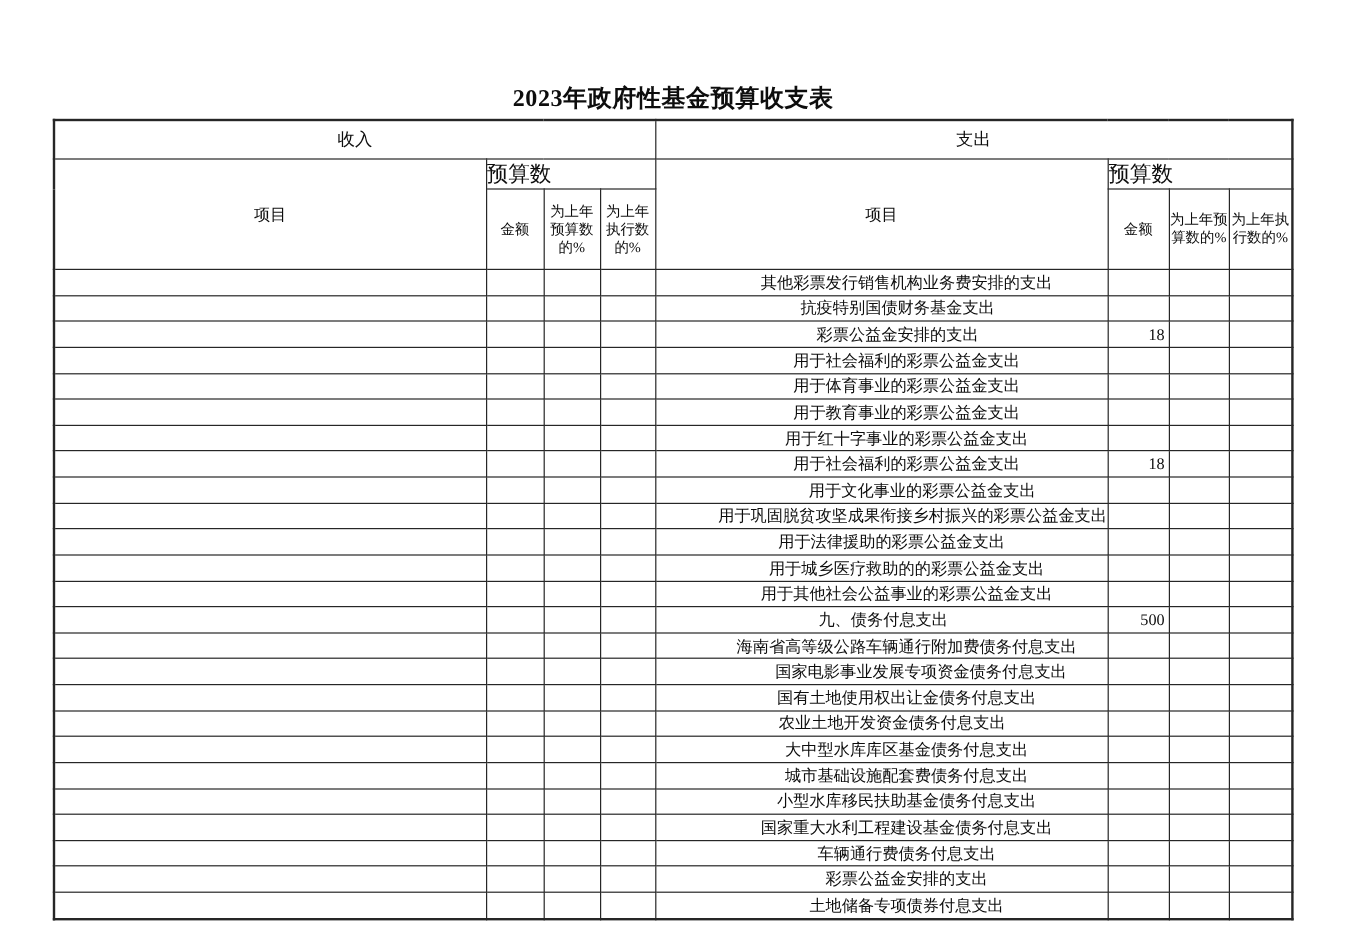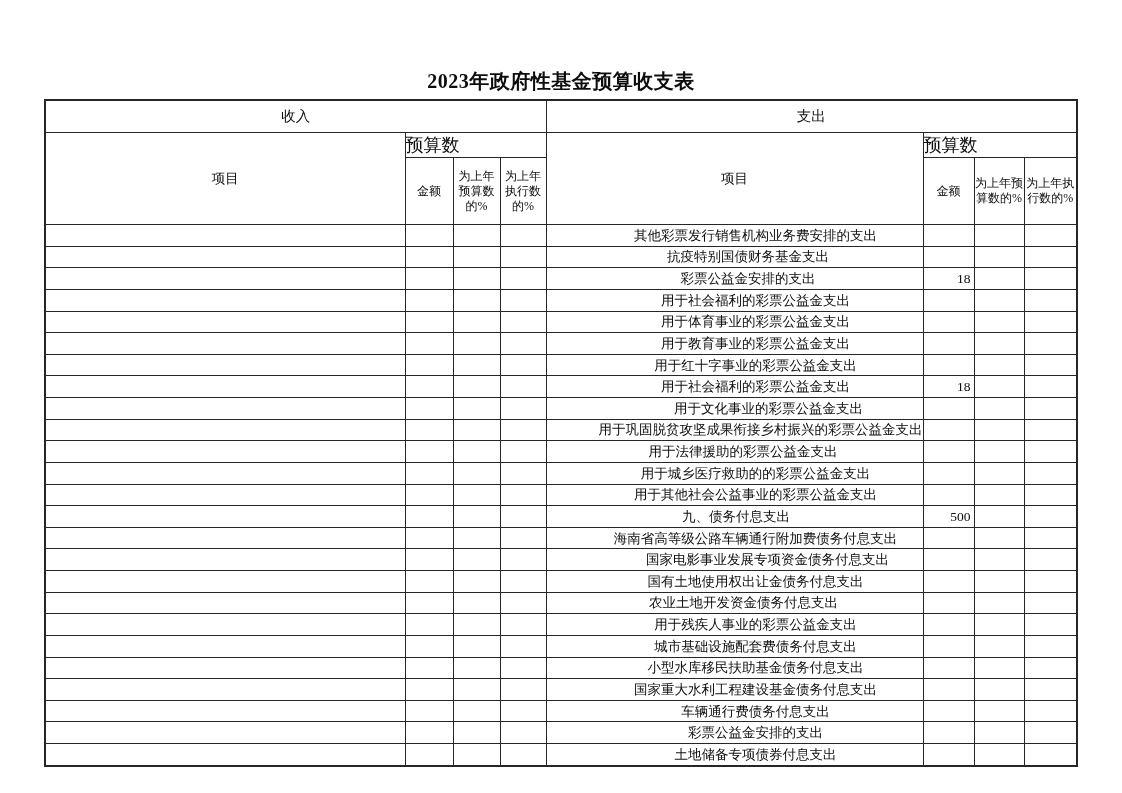--- a/index.html
+++ b/index.html
@@ -286,21 +286,21 @@
           <td class="item-cell" style="padding-left: 18px;">农业土地开发资金债务付息支出</td>
           <td class="num-cell"></td>
           <td class="num-cell"></td>
           <td class="num-cell"></td>
         </tr>
         <tr>
           <td class="item-cell"></td>
           <td class="num-cell"></td>
           <td class="num-cell"></td>
           <td class="num-cell"></td>
-          <td class="item-cell" style="padding-left: 42px;">用于残疾人事业的彩票公益金支出</td>
+          <td class="item-cell" style="padding-left: 42px;">大中型水库库区基金债务付息支出</td>
           <td class="num-cell"></td>
           <td class="num-cell"></td>
           <td class="num-cell"></td>
         </tr>
         <tr>
           <td class="item-cell"></td>
           <td class="num-cell"></td>
           <td class="num-cell"></td>
           <td class="num-cell"></td>
           <td class="item-cell" style="padding-left: 42px;">城市基础设施配套费债务付息支出</td>

